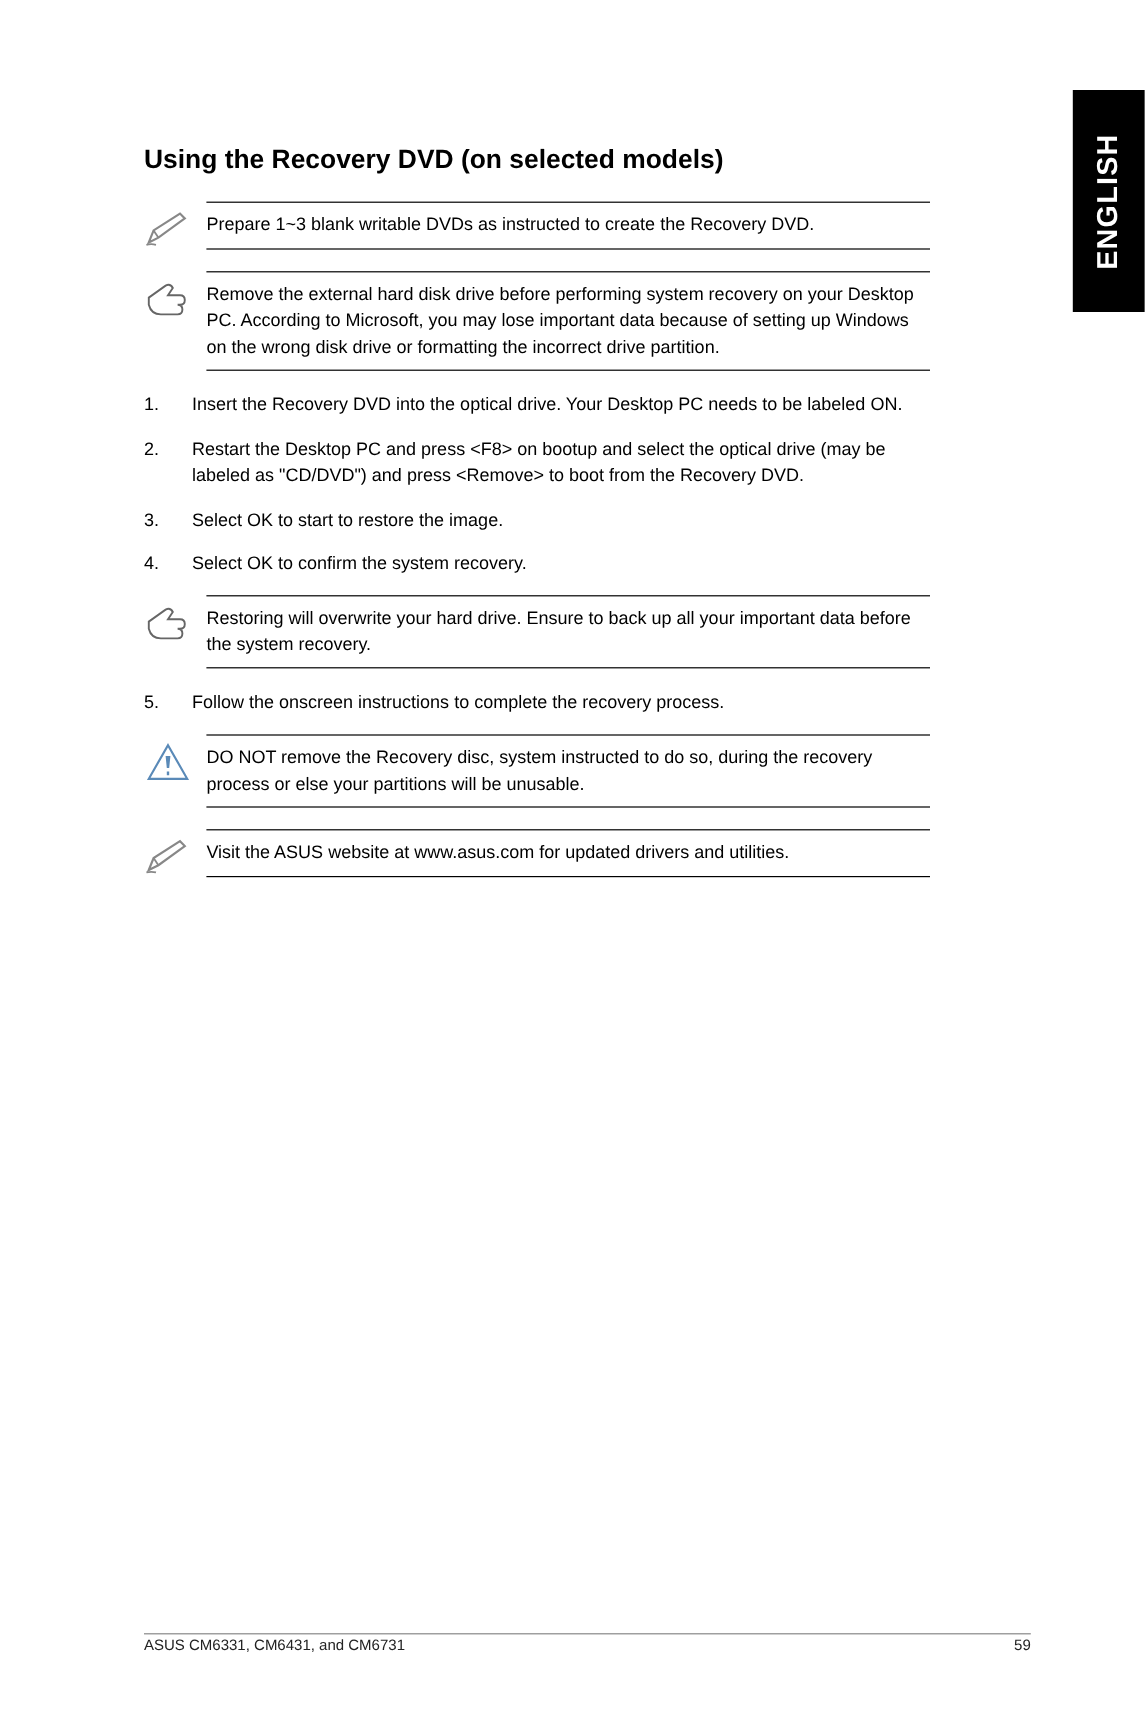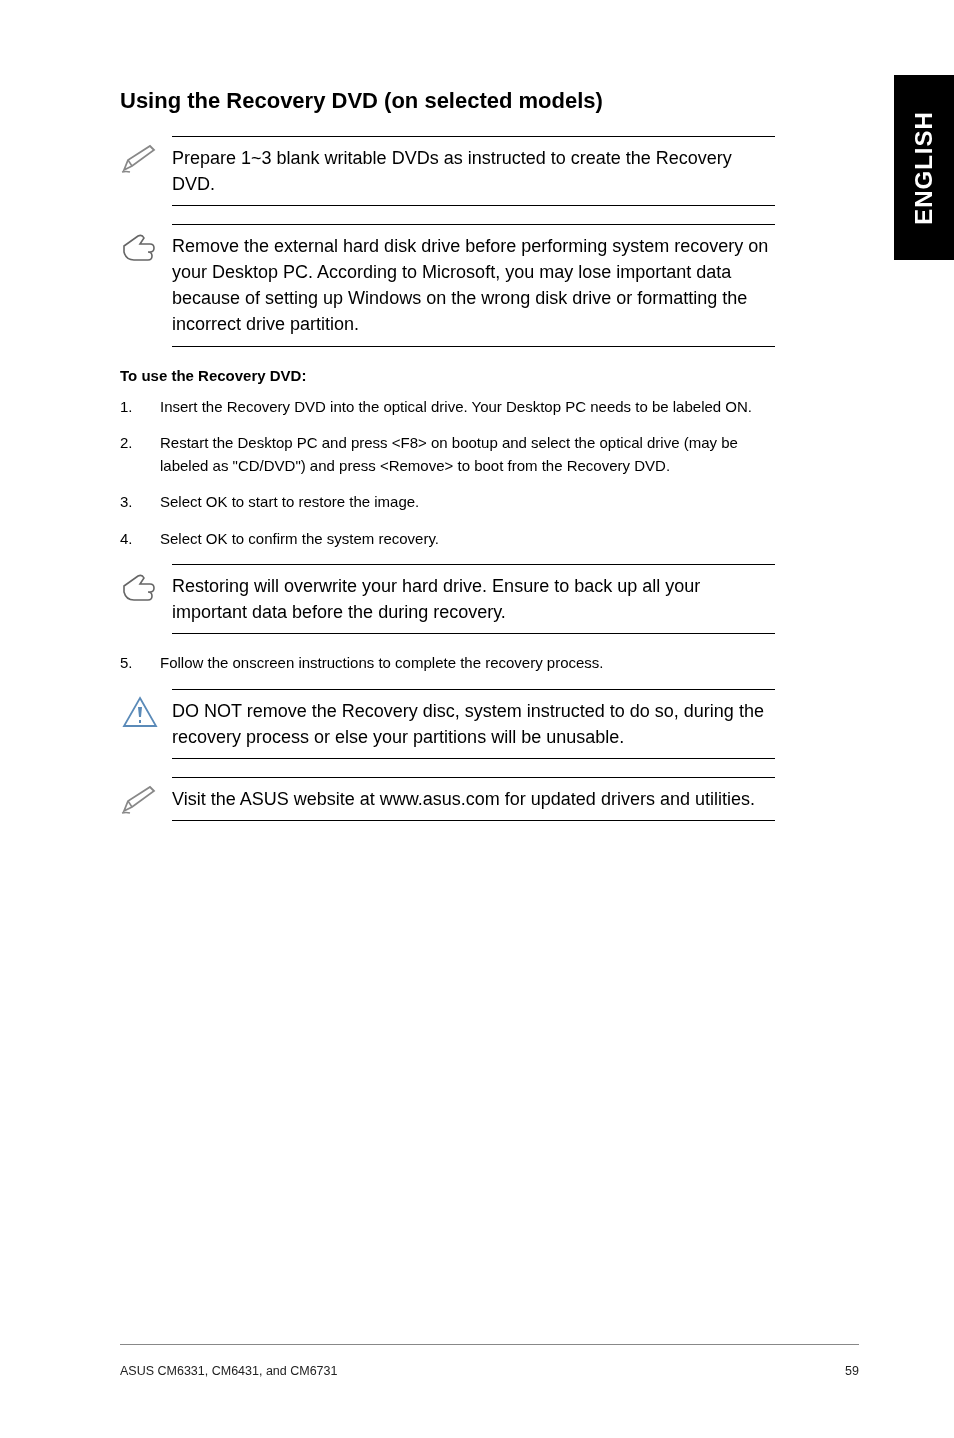--- a/index.html
+++ b/index.html
@@ -28,21 +28,21 @@
       justify-content: center;
     }
     .side-tab span {
       transform: rotate(-90deg);
       font-weight: bold;
       font-size: 24px;
       letter-spacing: 1px;
       white-space: nowrap;
     }
     .content {
-      padding: 88px 95px 0 120px;
+      padding: 120px 95px 0 120px;
       width: 870px;
     }
     h2 {
       font-size: 22px;
       font-weight: bold;
       margin-bottom: 22px;
     }
     .note-block {
       display: flex;
       align-items: flex-start;
@@ -51,21 +51,21 @@
     .note-icon {
       width: 52px;
       flex-shrink: 0;
       padding-top: 6px;
     }
     .note-body {
       flex: 1;
       border-top: 1px solid #000;
       border-bottom: 1px solid #000;
       padding: 8px 0;
-      font-size: 18px;
+      font-size: 15px;
       line-height: 1.45;
     }
     .section-label {
       font-weight: bold;
       font-size: 15px;
       margin: 20px 0 12px 0;
     }
     ol {
       list-style: none;
       counter-reset: item;
@@ -85,21 +85,21 @@
     }
     .bold {
       font-weight: normal;
     }
     .footer {
       position: absolute;
       bottom: 60px;
       left: 120px;
       right: 95px;
       border-top: 1px solid #888;
-      padding-top: 19px;
+      padding-top: 2px;
       font-size: 12.5px;
       display: flex;
       justify-content: space-between;
       color: #222;
     }
     svg {
       display: block;
     }
   </style>
 </head>
@@ -126,21 +126,20 @@
 
   <div class="note-block">
     <div class="note-icon">
       <svg width="40" height="38" viewBox="0 0 40 38">
         <path d="M 4 16 L 18 6 Q 22 4 24 8 L 20 14 L 30 14 Q 34 14 34 18 Q 34 22 30 22 L 28 22 Q 32 22 32 26 Q 32 30 28 30 L 14 30 Q 6 30 4 22 Z" fill="none" stroke="#666" stroke-width="1.6"></path>
       </svg>
     </div>
     <div class="note-body">Remove the external hard disk drive before performing system recovery on your Desktop PC. According to Microsoft, you may lose important data because of setting up Windows on the wrong disk drive or formatting the incorrect drive partition.</div>
   </div>
 
-  <div class="section-label">To use the Recovery DVD:</div>
 
   <ol>
     <li>
       <span class="li-num">1.</span>
       <span class="li-body">Insert the Recovery DVD into the optical drive. Your Desktop PC needs to be labeled ON.</span>
     </li>
     <li>
       <span class="li-num">2.</span>
       <span class="li-body"><span>Restart the Desktop PC and press &lt;</span><span class="bold">F8</span><span>&gt; on bootup and select the optical drive (may be labeled as "CD/DVD") and press &lt;</span><span class="bold">Remove</span><span>&gt; to boot from the Recovery DVD.</span></span>
     </li>
@@ -153,21 +152,21 @@
       <span class="li-body">Select OK to confirm the system recovery.</span>
     </li>
   </ol>
 
   <div class="note-block">
     <div class="note-icon">
       <svg width="40" height="38" viewBox="0 0 40 38">
         <path d="M 4 16 L 18 6 Q 22 4 24 8 L 20 14 L 30 14 Q 34 14 34 18 Q 34 22 30 22 L 28 22 Q 32 22 32 26 Q 32 30 28 30 L 14 30 Q 6 30 4 22 Z" fill="none" stroke="#666" stroke-width="1.6"></path>
       </svg>
     </div>
-    <div class="note-body">Restoring will overwrite your hard drive. Ensure to back up all your important data before the during recovery.</div>
+    <div class="note-body">Restoring will overwrite your hard drive. Ensure to back up all your important data before the system recovery.</div>
   </div>
 
   <ol>
     <li>
       <span class="li-num">5.</span>
       <span class="li-body">Follow the onscreen instructions to complete the recovery process.</span>
     </li>
   </ol>
 
   <div class="note-block">

